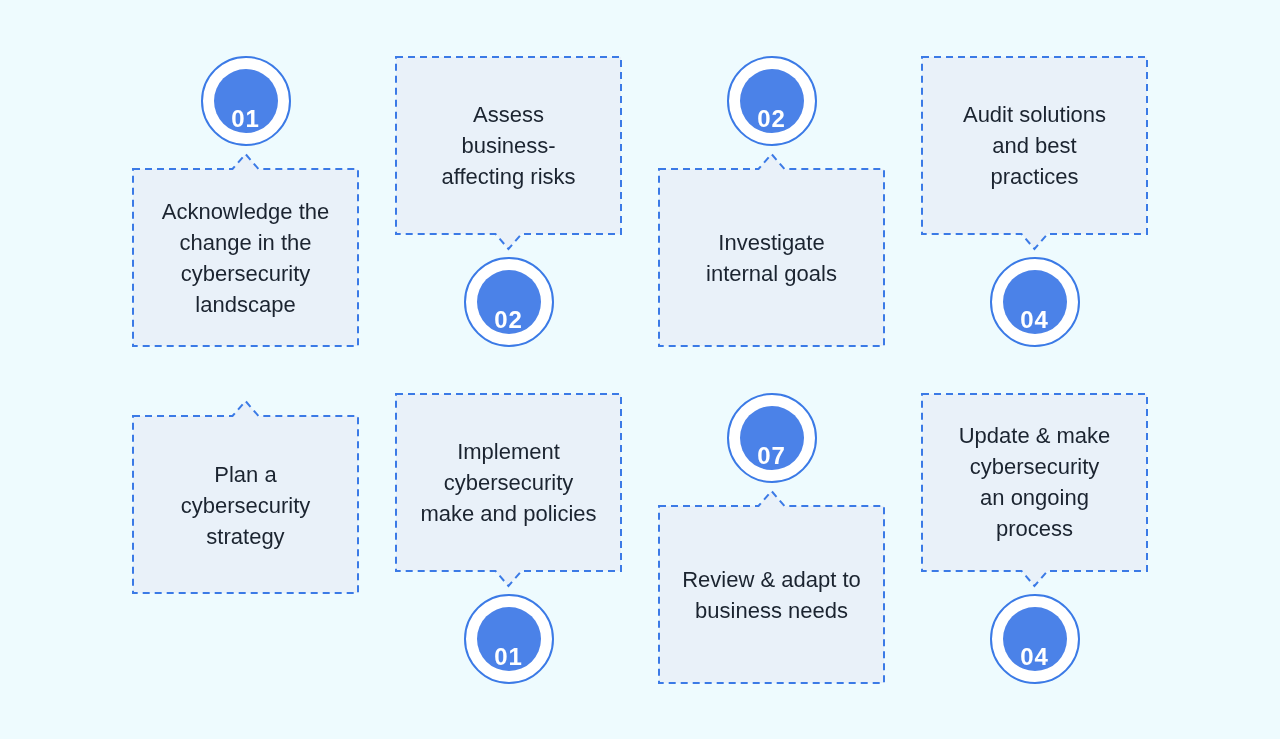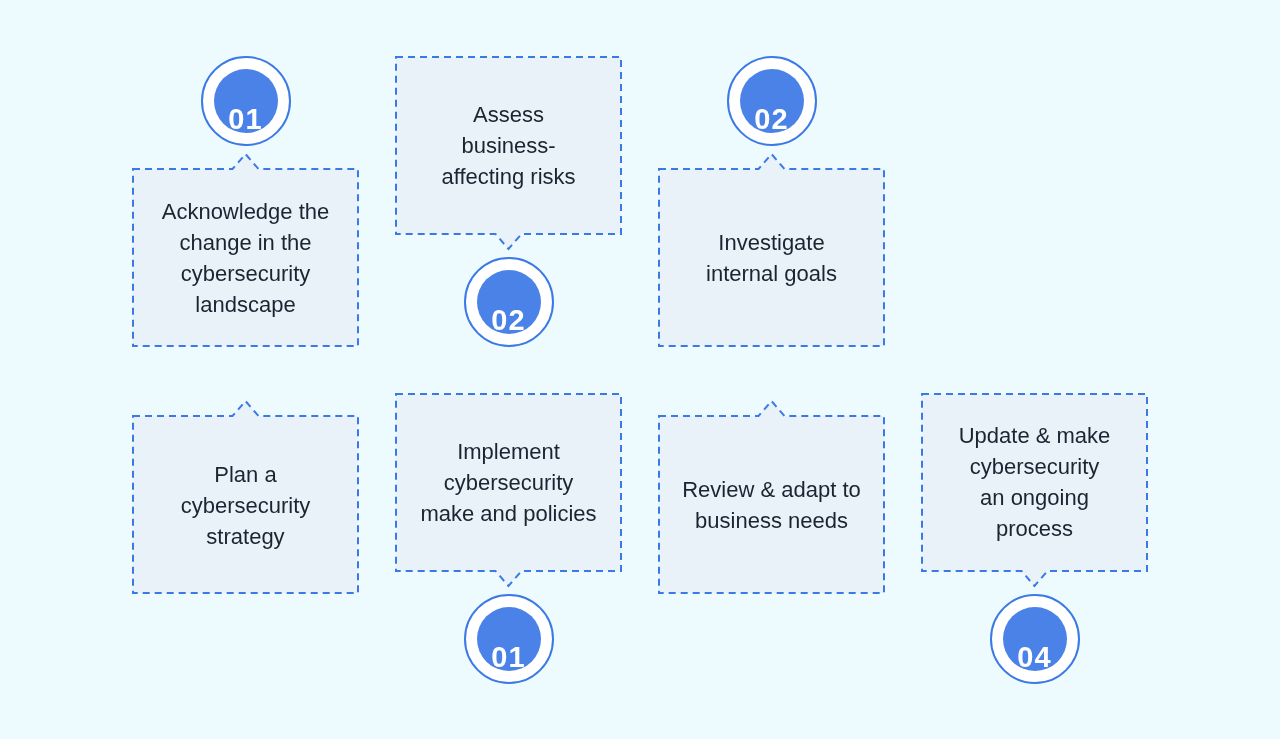--- a/index.html
+++ b/index.html
@@ -31,21 +31,21 @@
     flex: 0 0 auto;
   }
   .disc {
     width: 64px; height: 64px;
     border-radius: 50%;
     background: #4b82e8;
     display: flex; align-items: center; justify-content: center;
   }
   .disc span {
     color: #ffffff;
-    font-size: 29px;
+    font-size: 24px;
     font-weight: 700;
     letter-spacing: 1px;
     margin-top: 36px;
   }
   
   .card {
     position: relative;
     width: 227px; height: 195px;
     flex: 0 0 auto;
   }
@@ -114,20 +114,35 @@
         </div>
         <div class="card">
           <svg width="227" height="195" viewBox="0 0 227 195">
             <path d="M 1 17 H 100.5 L 113.5 2 L 126.5 17 H 226 V 194 H 1 Z" fill="#e9f1f9" stroke="#3b7ae6" stroke-width="2" stroke-dasharray="7 5"></path>
           </svg>
           <div class="label">Investigate
 internal goals</div>
         </div>
       </div>
 
+      <div class="cell number-bottom">
+        <div class="card">
+          <svg width="227" height="195" viewBox="0 0 227 195">
+            <path d="M 1 1 H 226 V 178 H 126.5 L 113.5 193 L 100.5 178 H 1 Z" fill="#e9f1f9" stroke="#3b7ae6" stroke-width="2" stroke-dasharray="7 5"></path>
+          </svg>
+          <div class="label">Audit solutions
+and best
+practices</div>
+        </div>
+        <div class="ring">
+          <div class="disc">
+            <span>04</span>
+          </div>
+        </div>
+      </div>
 
     </div>
 
     <div class="row">
 
       <div class="cell number-top">
         <div class="card">
           <svg width="227" height="195" viewBox="0 0 227 195">
             <path d="M 1 17 H 100.5 L 113.5 2 L 126.5 17 H 226 V 194 H 1 Z" fill="#e9f1f9" stroke="#3b7ae6" stroke-width="2" stroke-dasharray="7 5"></path>
           </svg>
@@ -147,20 +162,25 @@
 make and policies</div>
         </div>
         <div class="ring">
           <div class="disc">
             <span>01</span>
           </div>
         </div>
       </div>
 
       <div class="cell number-top">
+        <div class="ring">
+          <div class="disc">
+            <span>07</span>
+          </div>
+        </div>
         <div class="card">
           <svg width="227" height="195" viewBox="0 0 227 195">
             <path d="M 1 17 H 100.5 L 113.5 2 L 126.5 17 H 226 V 194 H 1 Z" fill="#e9f1f9" stroke="#3b7ae6" stroke-width="2" stroke-dasharray="7 5"></path>
           </svg>
           <div class="label">Review &amp; adapt to
 business needs</div>
         </div>
       </div>
 
       <div class="cell number-bottom">

